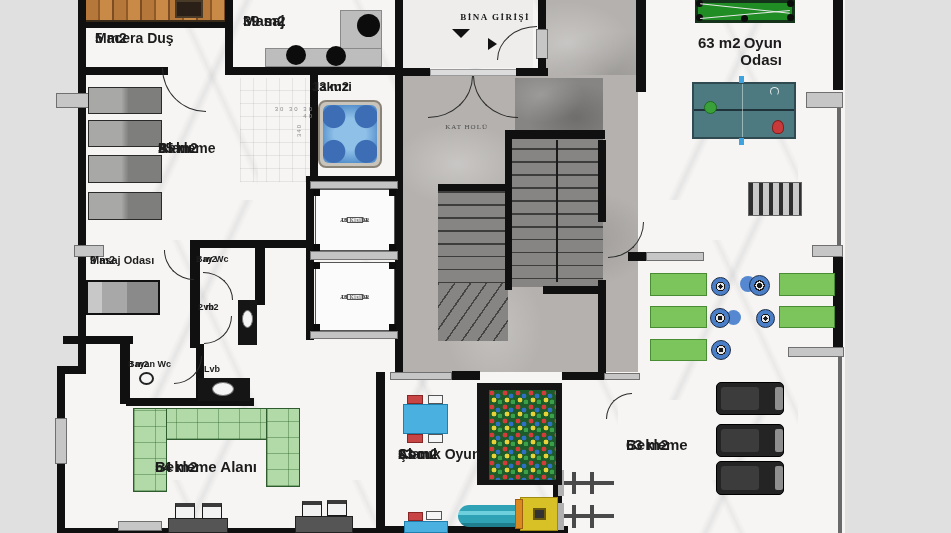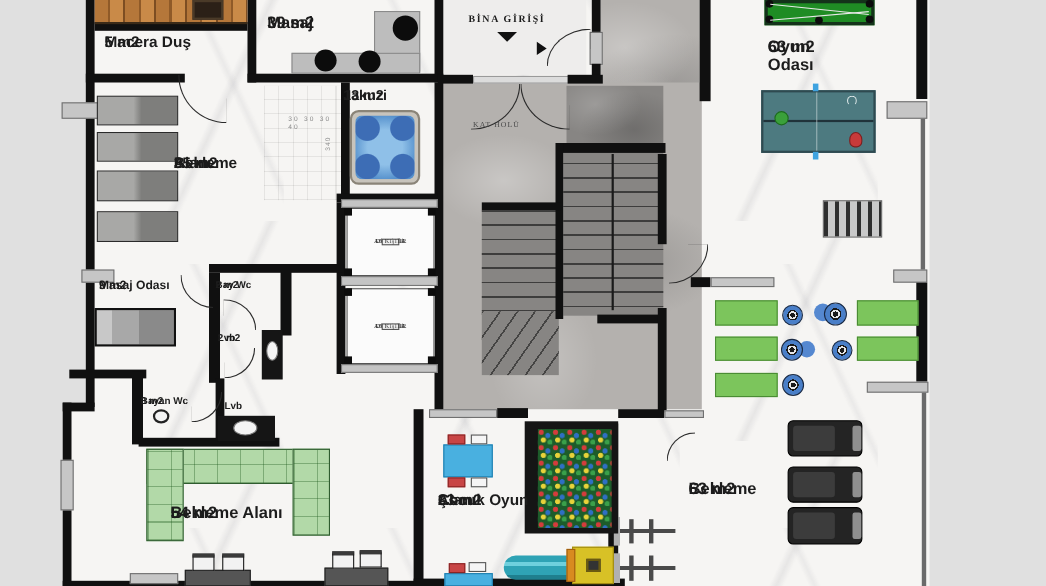--- a/index.html
+++ b/index.html
@@ -20,21 +20,21 @@
      radial-gradient(ellipse 70px 50px at 70% 70%,rgba(40,40,40,.25),transparent 70%),
      #878583}
   .w{background:#101010}
   .wthin{background:#6a6a6a}
   .win{background:#c6c6c6;border:1px solid #707070}
   .thr{background:#dcdcdc;border:1px solid #9a9a9a}
   .blk{background:#151515}
   .bench{background:#bdbdbd;border:1px solid #8a8a8a}
   .circle{background:#0c0c0c;border-radius:50%}
   .oval{background:#f4f4f4;border:1px solid #777;border-radius:50%}
-  .lbl{font-weight:600;color:#1c1c1c;text-align:left;line-height:1.16;z-index:30}
+  .lbl{font-weight:600;color:#1c1c1c;text-align:right;line-height:1.16;z-index:30}
   .lbl span{position:static;display:block}
   .s15{font-size:15px}.s14{font-size:14px}.s13{font-size:13px}.s11{font-size:11px}.s9{font-size:9px}
   .serif{font-family:"Liberation Serif",serif;font-weight:600;letter-spacing:1.5px;font-size:9px}
   .tiny{font-family:"Liberation Serif",serif;font-weight:400;letter-spacing:1px;font-size:7px;color:#4a4a4a}
   .dim{font-size:6px;color:#8a8a8a;font-weight:400;letter-spacing:2px}
   .arc{border:0 solid #2a2a2a;z-index:20}
   .abl{border-left:1.5px solid #2a2a2a;border-bottom:1.5px solid #2a2a2a;border-radius:0 0 0 100%}
   .abr{border-right:1.5px solid #2a2a2a;border-bottom:1.5px solid #2a2a2a;border-radius:0 0 100% 0}
   .atl{border-left:1.5px solid #2a2a2a;border-top:1.5px solid #2a2a2a;border-radius:100% 0 0 0}
   .atr{border-right:1.5px solid #2a2a2a;border-top:1.5px solid #2a2a2a;border-radius:0 100% 0 0}
@@ -336,16 +336,16 @@
   </div>
   <div class="lbl s15" style="left:698px;top:34px;width:84px">
     <span>Oyun Odası</span>
     <span>63 m2</span>
   </div>
   <div class="lbl s15" style="left:626px;top:436px;width:66px">
     <span>Bekleme</span>
     <span>63 m2</span>
   </div>
   <div class="lbl serif" style="left:426px;top:12px;width:104px">BİNA GİRİŞİ</div>
-  <div class="lbl tiny" style="left:430px;top:109px;width:58px">KAT HOLÜ</div>
+  <div class="lbl tiny" style="left:430px;top:123px;width:58px">KAT HOLÜ</div>
   <div class="lbl dim" style="left:262px;top:106px;width:52px">30 30 30 40</div>
   <div class="lbl dim" style="left:296px;top:124px;width:10px;writing-mode:vertical-rl;transform:rotate(180deg);letter-spacing:1px">340</div>
 </div>
 
 </body></html>

